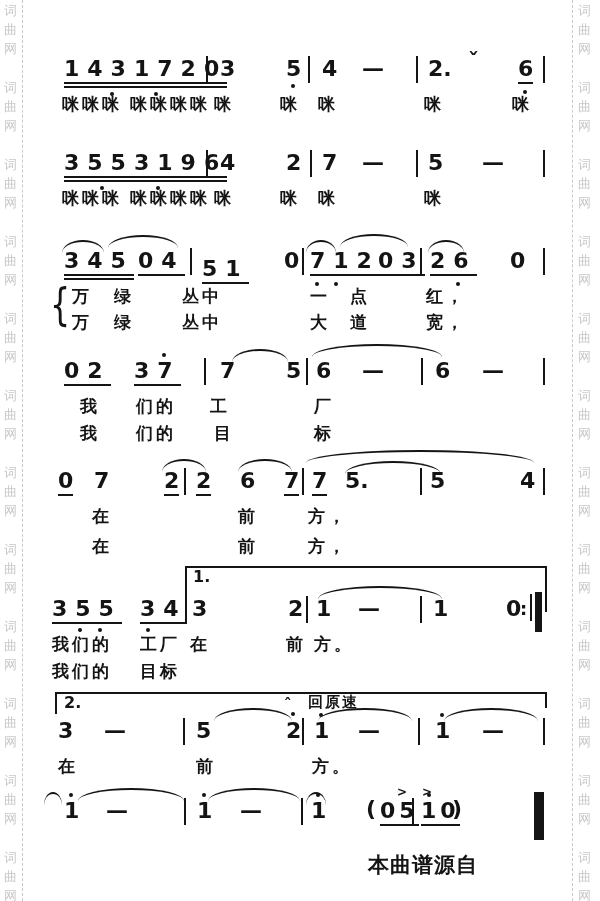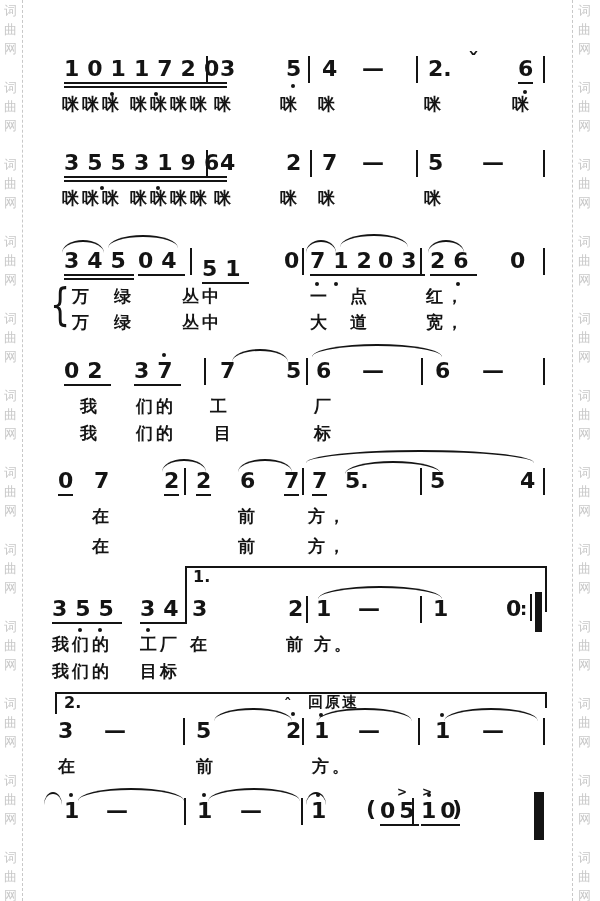--- a/index.html
+++ b/index.html
@@ -119,21 +119,21 @@
       <span class="wm" style="top: 774px;">词</span>
       <span class="wm" style="top: 793px;">曲</span>
       <span class="wm" style="top: 812px;">网</span>
       <span class="wm" style="top: 851px;">词</span>
       <span class="wm" style="top: 870px;">曲</span>
       <span class="wm" style="top: 889px;">网</span>
     </div>
 
   <div id="score">
       <div>
-        <span class="tk n g u2" style="left: 64px; top: 58px;">101</span>
+        <span class="tk n g u2" style="left: 64px; top: 58px;">143</span>
         <span class="tk dotlo" style="left: 110px; top: 92px;"></span>
         <span class="tk n g u2" style="left: 134px; top: 58px;">1720</span>
         <span class="tk dotlo" style="left: 154px; top: 92px;"></span>
         <span class="tk bar" style="left: 206px; top: 56px;"></span>
         <span class="tk n" style="left: 220px; top: 58px;">3</span>
         <span class="tk n" style="left: 286px; top: 58px;">5</span>
         <span class="tk dotlo" style="left: 291px; top: 84px;"></span>
         <span class="tk bar" style="left: 308px; top: 56px;"></span>
         <span class="tk n" style="left: 322px; top: 58px;">4</span>
         <span class="tk n dash" style="left: 362px; top: 58px;">—</span>
@@ -339,14 +339,15 @@
         <span class="tk bar" style="left: 412px; top: 798px;"></span>
         <span class="tk n g2 u1" style="left: 421px; top: 800px;">10</span>
         <span class="tk accent" style="left: 422px; top: 786px;">&gt;</span>
         <span class="tk dothi" style="left: 427px; top: 793px;"></span>
         <span class="tk paren" style="left: 452px; top: 798px;">)</span>
         <span class="tk barthick" style="left: 534px; top: 792px; width: 10px; height: 48px;"></span>
       </div>
     </div>
 
   <div class="footer">
+    <span class="foot-label">本曲谱源自</span>
   </div>
 </div>
 
 </body></html>

